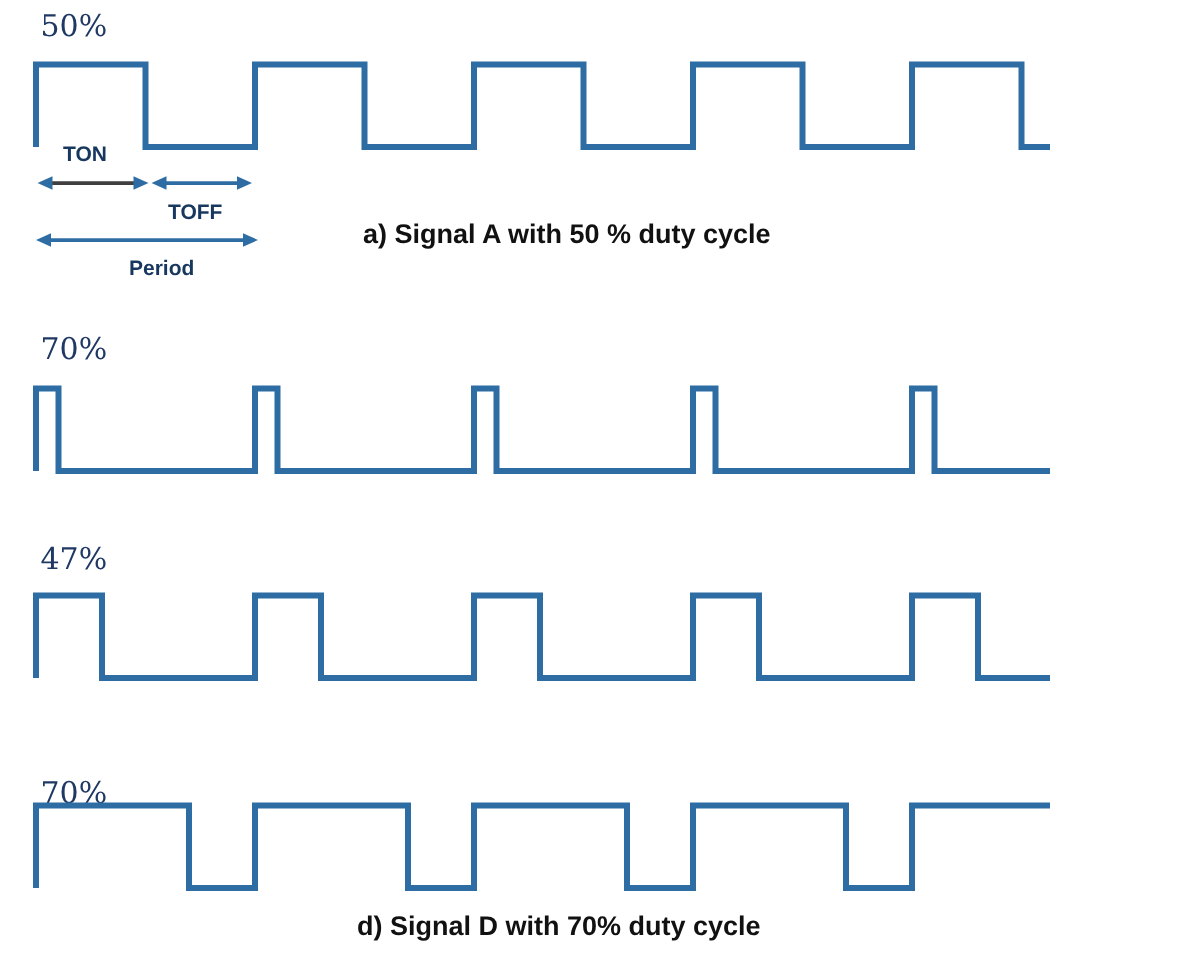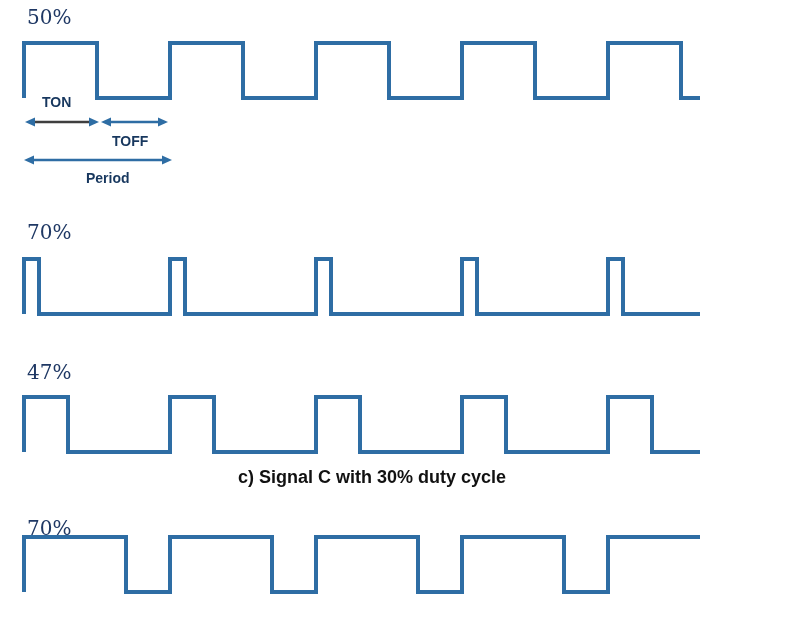--- a/index.html
+++ b/index.html
@@ -94,30 +94,31 @@
     <g>
       <line class="arrow-shaft" x1="12" y1="48" x2="144" y2="48"></line>
       <polygon class="arrow-head" points="4,48 14,43.5 14,52.5"></polygon>
       <polygon class="arrow-head" points="152,48 142,43.5 142,52.5"></polygon>
     </g>
   </svg>
 
   <div class="annot-label" style="left:112px; top:133px">TOFF</div>
   <div class="annot-label" style="left:86px; top:170px">Period</div>
 
+  <div class="caption" style="left:242px; top:146px">a) Signal A with 50 % duty cycle</div>
 
   <div class="duty-label" style="top:220px">70%</div>
   <svg class="wave" style="top:256px" width="800" height="62" viewBox="0 0 800 62">
     <path d="M 24 58 L 24 3 L 39 3 L 39 58 L 170 58 L 170 3 L 185 3 L 185 58 L 316 58 L 316 3 L 331 3 L 331 58 L 462 58 L 462 3 L 477 3 L 477 58 L 608 58 L 608 3 L 623 3 L 623 58 L 754 58 L 754 3"></path>
   </svg>
 
   <div class="duty-label" style="top:360px">47%</div>
   <svg class="wave" style="top:394px" width="800" height="62" viewBox="0 0 800 62">
     <path d="M 24 58 L 24 3 L 68 3 L 68 58 L 170 58 L 170 3 L 214 3 L 214 58 L 316 58 L 316 3 L 360 3 L 360 58 L 462 58 L 462 3 L 506 3 L 506 58 L 608 58 L 608 3 L 652 3 L 652 58 L 754 58 L 754 3"></path>
   </svg>
-  <div class="caption" style="left:238px; top:467px">c) Signal C with 30% duty cycle</div>
 
   <div class="duty-label" style="top:516px">70%</div>
   <svg class="wave" style="top:534px" width="800" height="62" viewBox="0 0 800 62">
     <path d="M 24 58 L 24 3 L 126 3 L 126 58 L 170 58 L 170 3 L 272 3 L 272 58 L 316 58 L 316 3 L 418 3 L 418 58 L 462 58 L 462 3 L 564 3 L 564 58 L 608 58 L 608 3 L 710 3 L 710 58 L 754 58 L 754 3"></path>
   </svg>
+  <div class="caption" style="left:238px; top:607px">d) Signal D with 70% duty cycle</div>
 
 </div>
 
 </body></html>

